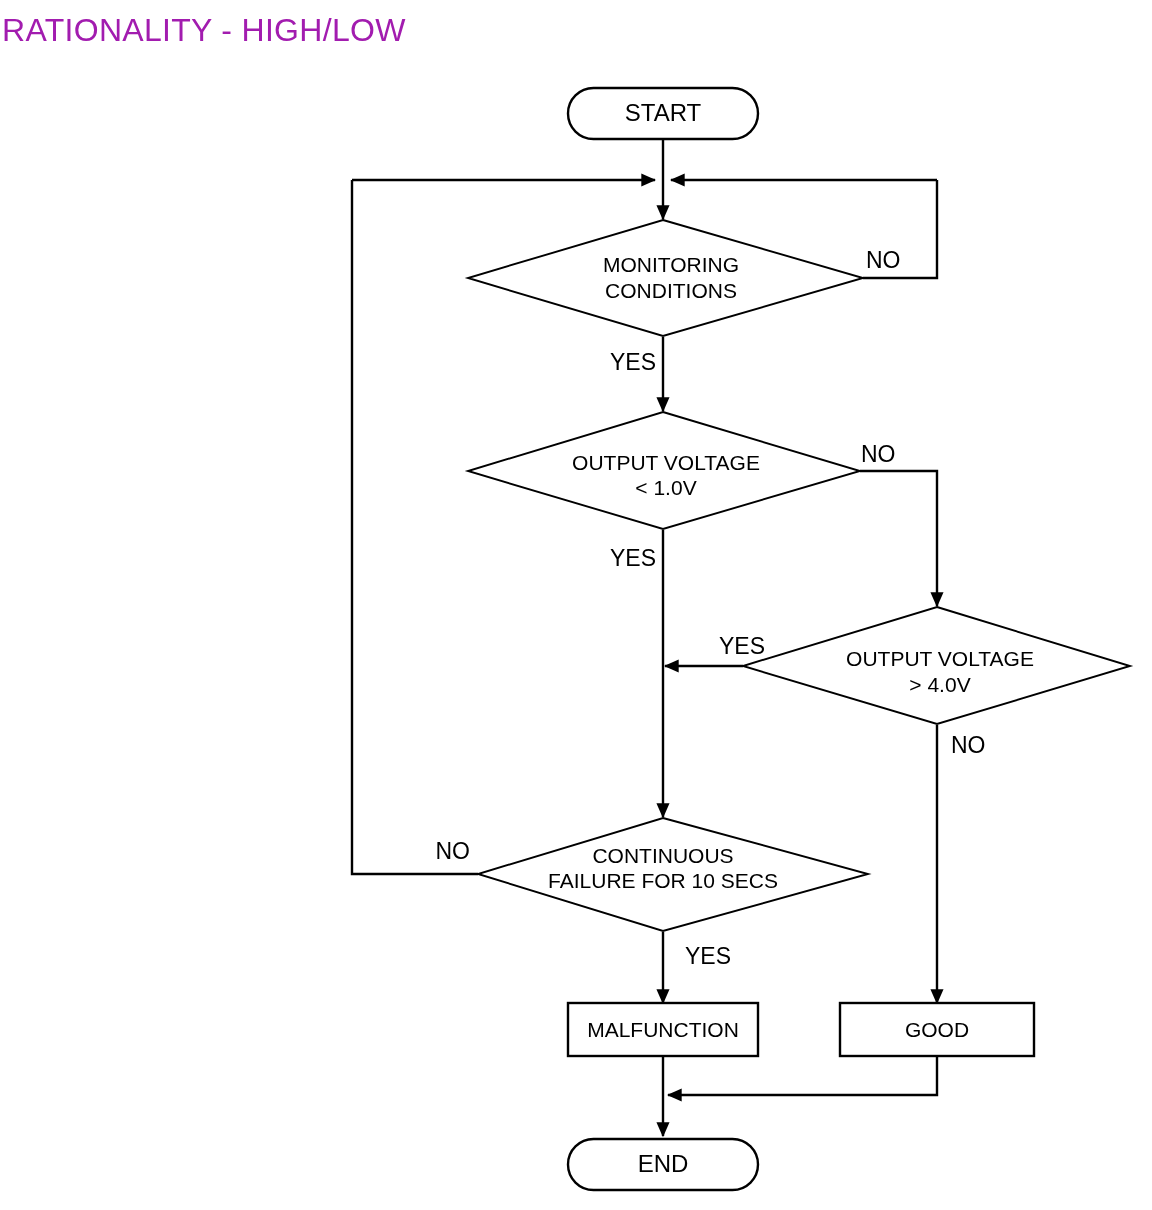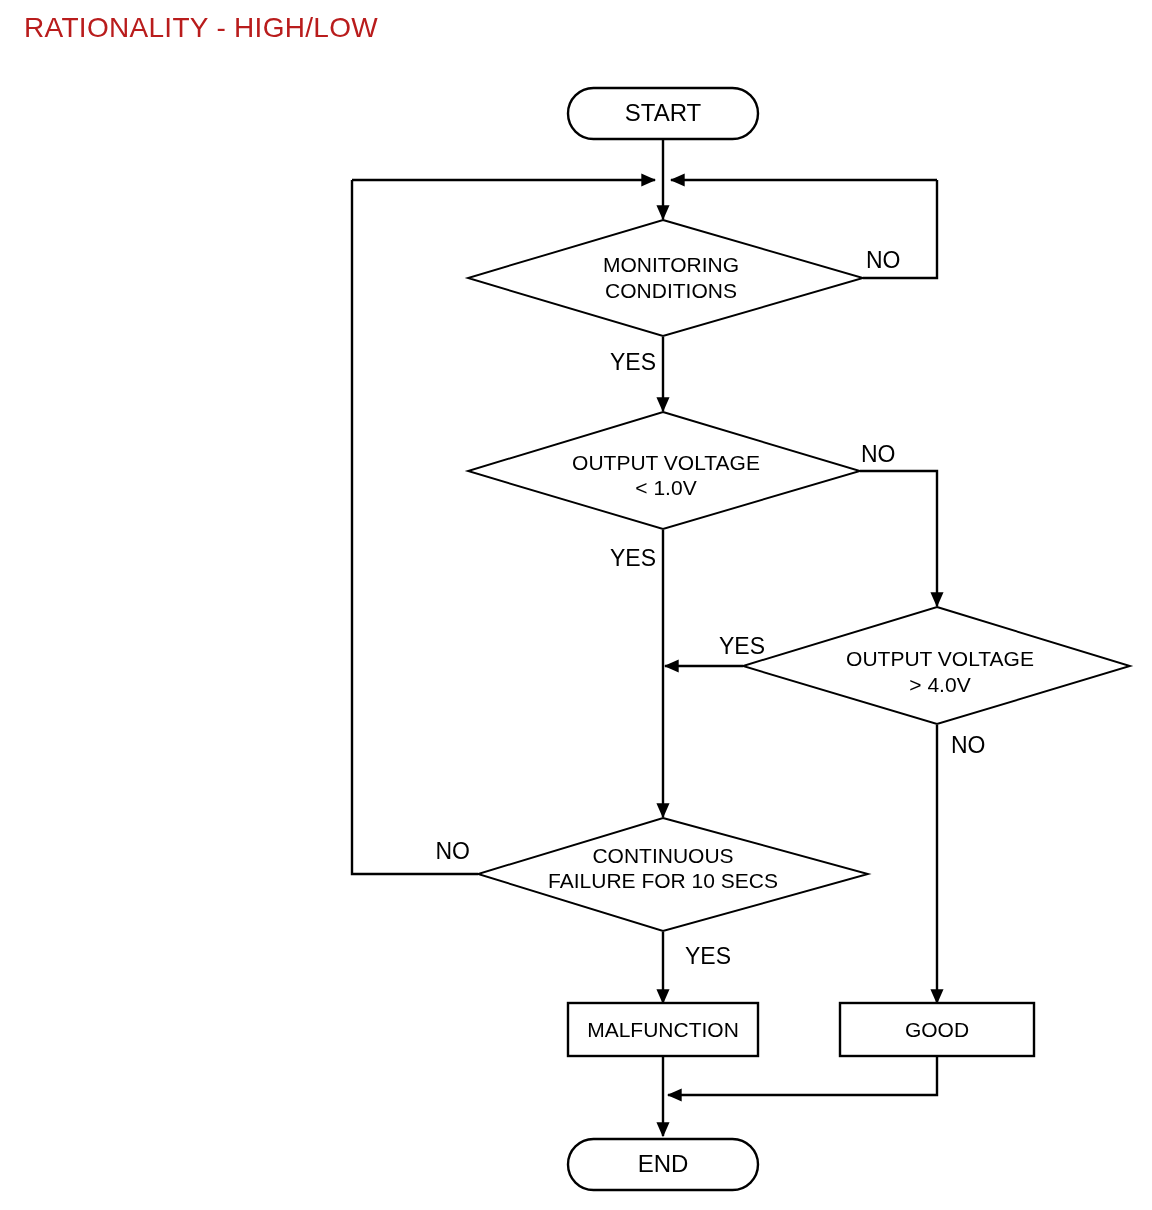--- a/index.html
+++ b/index.html
@@ -10,25 +10,25 @@
   body {
     width: 1152px;
     height: 1210px;
     font-family: "Liberation Sans", sans-serif;
     color: #000000;
     overflow: hidden;
     position: relative;
   }
   #page-title {
     position: absolute;
-    left: 24px;
+    left: 2px;
     top: 12px;
-    font-size: 28px;
+    font-size: 32px;
     letter-spacing: 0.3px;
-    color: #b91c1c;
+    color: #a21caf;
     white-space: nowrap;
   }
   #flow-canvas {
     position: absolute;
     left: 0;
     top: 0;
     width: 1152px;
     height: 1210px;
   }
   .shape-outline {

